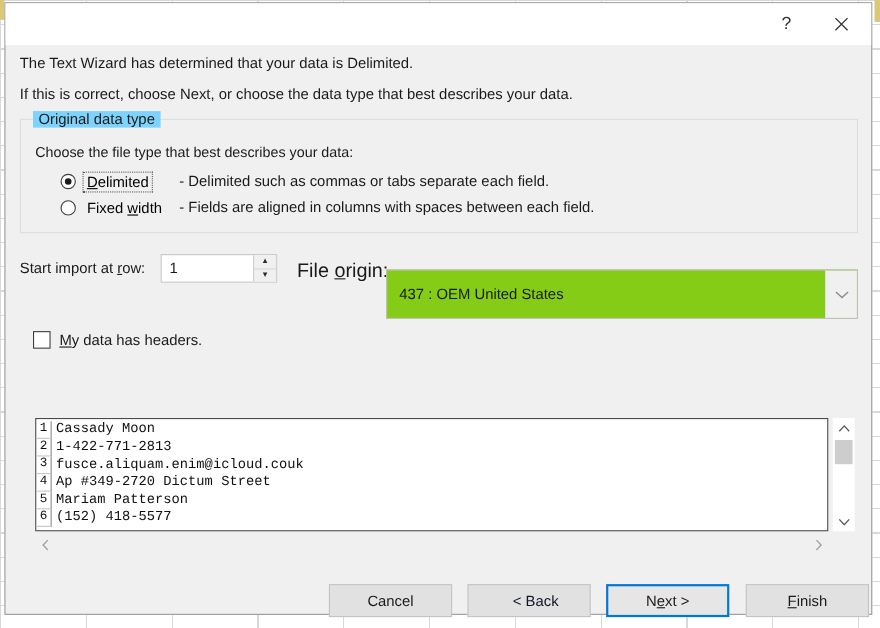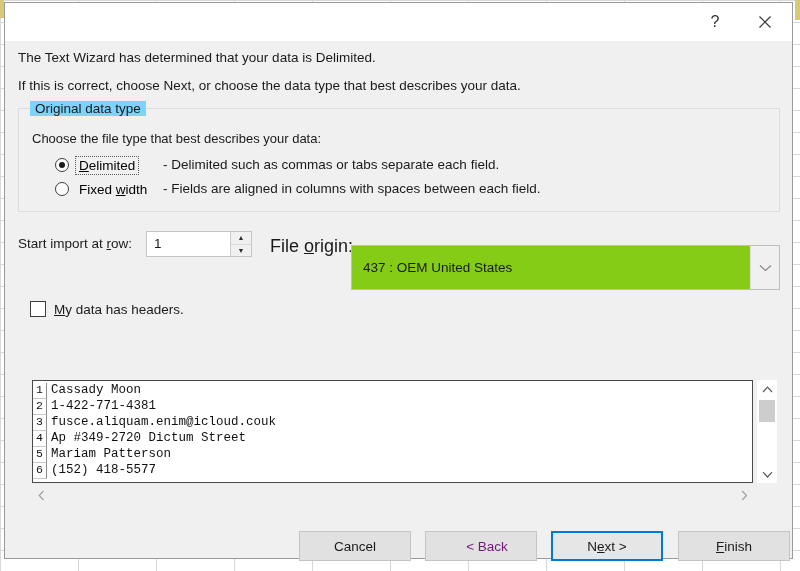--- a/index.html
+++ b/index.html
@@ -368,21 +368,21 @@
     border: 1px solid #c4c4c4;
     box-sizing: border-box;
     font-size: 13.5px;
     color: #1a1a1a;
     display: flex;
     align-items: center;
     justify-content: center;
     cursor: default;
   }
   #btn-cancel { left: 294px; }
-  #btn-back   { left: 420px; color: #701a75; padding-left: 12px; }
+  #btn-back   { left: 420px; color: #0f172a; padding-left: 12px; }
   #btn-next   { left: 546px; border: 2px solid #0078d7; background: #e6e6e6; }
   #btn-finish { left: 673px; }
 </style>
 </head>
 <body>
 
 <div id="excel-bg"></div>
 
 <div id="edge-sliver"></div>
 <div id="edge-sliver2"></div>
@@ -448,21 +448,21 @@
 
 
   <div id="preview-box">
     <div id="preview-lines">
       <div class="pv-line">
         <span class="pv-num">1</span>
         <span class="pv-text">Cassady Moon</span>
       </div>
       <div class="pv-line">
         <span class="pv-num">2</span>
-        <span class="pv-text">1-422-771-4381</span>
+        <span class="pv-text">1-422-771-2813</span>
       </div>
       <div class="pv-line">
         <span class="pv-num">3</span>
         <span class="pv-text">fusce.aliquam.enim@icloud.couk</span>
       </div>
       <div class="pv-line">
         <span class="pv-num">4</span>
         <span class="pv-text">Ap #349-2720 Dictum Street</span>
       </div>
       <div class="pv-line">

